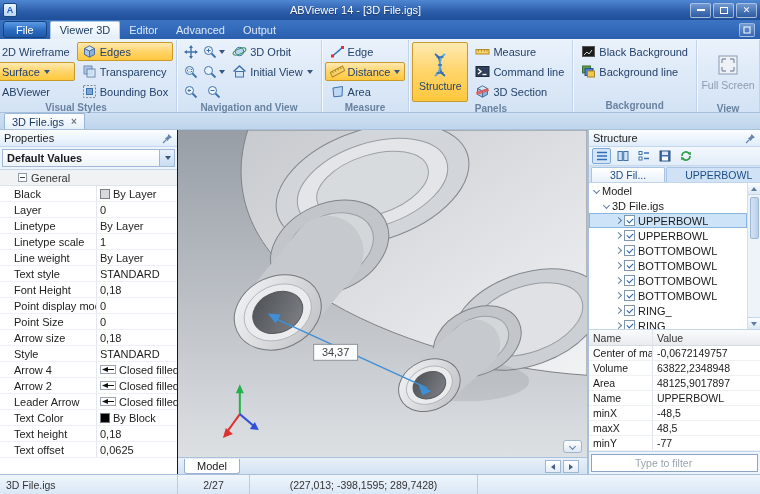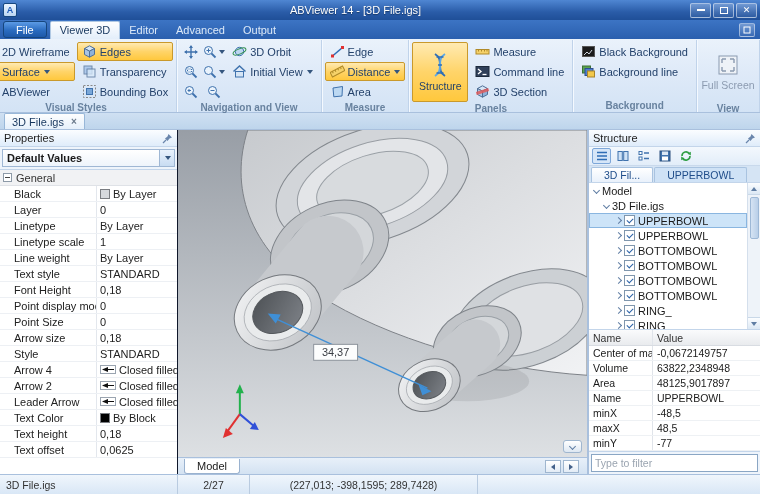--- a/index.html
+++ b/index.html
@@ -48,21 +48,21 @@
   .main { flex:1; display:flex; min-height:0; }
 
   
   .props-panel { width:178px; flex:none; background:#eef4fb; border-right:1px solid #0f172a; display:flex; flex-direction:column; overflow:hidden; }
   .panel-header { height:17px; flex:none; background:linear-gradient(#fbfdff,#dfecfa); border-bottom:1px solid #c3d5ea; display:flex; align-items:center; padding:0 4px; color:#222; }
   .panel-header .ph-title { flex:1; }
   .preset { margin:2px; height:18px; flex:none; border:1px solid #9fb7d4; background:linear-gradient(#ffffff,#eef4fb); display:flex; align-items:center; padding-left:4px; }
   .preset .pr-text { flex:1;font-weight:bold; }
   .preset .dd { width:15px; height:16px; background:linear-gradient(#e9f2fc,#c8dcf2); border-left:1px solid #9fb7d4; display:flex; align-items:center; justify-content:center; }
   .prop-grid { flex:1; background:#fff; border-top:1px solid #c3d5ea; overflow:hidden; }
-  .psection { height:16px; background:#f1f2f4; border-bottom:1px solid #dfe2e7; display:flex; align-items:center; gap:4px; padding-left:3px; color:#333; }
+  .psection { height:16px; background:#f1f2f4; border-bottom:1px solid #dfe2e7; display:flex; align-items:center; gap:4px; padding-left:18px; color:#333; }
   .minus { width:9px; height:9px; border:1px solid #8d9aa8; background:#fff; position:relative; flex:none; }
   .minus::after { content:""; position:absolute; left:1px; right:1px; top:3px; height:1px; background:#444; }
   .prow { height:16px; display:flex; border-bottom:1px solid #edf0f4; align-items:stretch; }
   .plabel { width:97px; flex:none; padding-left:14px; border-right:1px solid #e3e7ed; display:flex; align-items:center; white-space:nowrap; overflow:hidden; color:#222; }
   .pvalue { flex:1; padding:0 3px; display:flex; align-items:center; gap:3px; white-space:nowrap; overflow:hidden; color:#222; }
   .sw { width:10px; height:10px; border:1px solid #7a7d82; background:#d6d9dd; flex:none; }
   .sw.black { background:#000; }
 
   
   .viewport-col { flex:1; display:flex; flex-direction:column; min-width:0; border-right:1px solid #a9c0dd; }
@@ -78,42 +78,42 @@
   .mnav { width:16px; height:13px; border:1px solid #9fb6cf; background:linear-gradient(#ffffff,#e3ecf6); display:flex; align-items:center; justify-content:center; }
   .tri-l { width:0; height:0; border-top:3px solid transparent; border-bottom:3px solid transparent; border-right:4px solid #44618a; }
   .tri-r { width:0; height:0; border-top:3px solid transparent; border-bottom:3px solid transparent; border-left:4px solid #44618a; }
 
   
   .structure-panel { width:172px; flex:none; background:#eef4fb; border-left:1px solid #a9c0dd; display:flex; flex-direction:column; overflow:hidden; }
   .s-toolbar { height:19px; flex:none; display:flex; gap:2px; align-items:center; padding:0 3px; background:linear-gradient(#f3f8fd,#e2edf9); border-bottom:1px solid #c9d9ec; }
   .tbtn { width:19px; height:16px; display:flex; align-items:center; justify-content:center; border:1px solid transparent; border-radius:2px; }
   .tbtn.sel { background:#d6e6f8; border-color:#7da7d9; }
   .stabs { height:17px; flex:none; display:flex; gap:1px; padding:1px 2px 0; background:#d5e4f4; border-bottom:1px solid #c3d5ea; }
-  .stab { padding:0 12px; font-size:10.5px; color:#1f4d8a; background:linear-gradient(#ffffff,#e9f1fb); border:1px solid #a9c3e0; border-bottom:none; border-radius:2px 2px 0 0; display:flex; align-items:center; white-space:nowrap; }
+  .stab { padding:0 18px; font-size:10.5px; color:#1f4d8a; background:linear-gradient(#ffffff,#e9f1fb); border:1px solid #a9c3e0; border-bottom:none; border-radius:2px 2px 0 0; display:flex; align-items:center; white-space:nowrap; }
   .stab.alt { background:#cfe2f6; }
   .tree { height:147px; flex:none; background:#fff; border-bottom:1px solid #c3d5ea; display:flex; overflow:hidden; }
   .tree-rows { flex:1; overflow:hidden; }
   .trow { height:15px; display:flex; align-items:center; gap:3px; padding-left:4px; white-space:nowrap; border:1px solid transparent; }
   .trow.sel { background:#cde4f8; border-color:#8ab6e0; }
   .ind1 { padding-left:14px; } .ind2 { padding-left:26px; }
   .cb { width:11px; height:11px; border:1px solid #7f96ad; background:#fff; position:relative; flex:none; }
   .cb::after { content:""; position:absolute; left:2px; top:2px; width:5px; height:3px; border-left:1.6px solid #2a62a8; border-bottom:1.6px solid #2a62a8; transform:rotate(-45deg); }
   .tree-scroll { width:13px; flex:none; background:#eef3f9; border-left:1px solid #d4dfec; display:flex; flex-direction:column; align-items:center; }
   .sarrow { width:13px; height:12px; display:flex; align-items:center; justify-content:center; background:linear-gradient(#fbfdff,#dce8f4); border-bottom:1px solid #c9d8e8; }
   .sarrow.bottom { margin-top:auto; border-top:1px solid #c9d8e8; border-bottom:none; }
   .tri-u { width:0; height:0; border-left:3px solid transparent; border-right:3px solid transparent; border-bottom:4px solid #5f7da3; }
   .tri-d { width:0; height:0; border-left:3px solid transparent; border-right:3px solid transparent; border-top:4px solid #5f7da3; }
   .sthumb { width:9px; height:42px; margin-top:2px; background:linear-gradient(90deg,#d5e3f3,#b9cfe8); border:1px solid #9db8d6; border-radius:2px; }
   .sgrid { background:#fff; flex:none; border-bottom:1px solid #c3d5ea; font-size:10.5px; }
   .sghead { display:flex; height:16px; background:linear-gradient(#fafbfc,#e9ebee); border-bottom:1px solid #d8dce2; color:#333; }
   .sgrow { display:flex; height:15px; border-bottom:1px solid #eef1f4; }
   .sgn { width:64px; flex:none; padding-left:4px; border-right:1px solid #e0e4ea; display:flex; align-items:center; white-space:nowrap; overflow:hidden; }
   .sgv { flex:1; padding-left:4px; display:flex; align-items:center; white-space:nowrap; overflow:hidden; }
   .filter-box { margin:2px; margin-top:auto; height:18px; flex:none; border:1px solid #8aa6c4; background:#fff; display:flex; align-items:center; padding:0 3px; }
-  .filter-box input { border:none; outline:none; width:100%; font-family:inherit; font-size:10.5px; color:#333; background:transparent; }
+  .filter-box input { border:none; outline:none; width:100%; font-family:inherit; font-size:10.5px; color:#333; background:transparent;margin-left:40px; }
   .filter-box input::placeholder { color:#9aa4b0; }
 
   
   .statusbar { height:20px; flex:none; background:linear-gradient(#f0f6fc,#d9e7f6); border-top:1px solid #a9c0dd; display:flex; align-items:stretch; font-size:10.5px; color:#333; }
   .sb-sec { display:flex; align-items:center; border-right:1px solid #b9cbe0; padding:0 6px; white-space:nowrap; overflow:hidden; }
   .sb1 { width:178px; flex:none; }
   .sb2 { width:72px; flex:none; justify-content:center; }
   .sb3 { width:228px; flex:none; justify-content:center; }
   .sb4 { flex:1; border-right:none; }
 </style>

